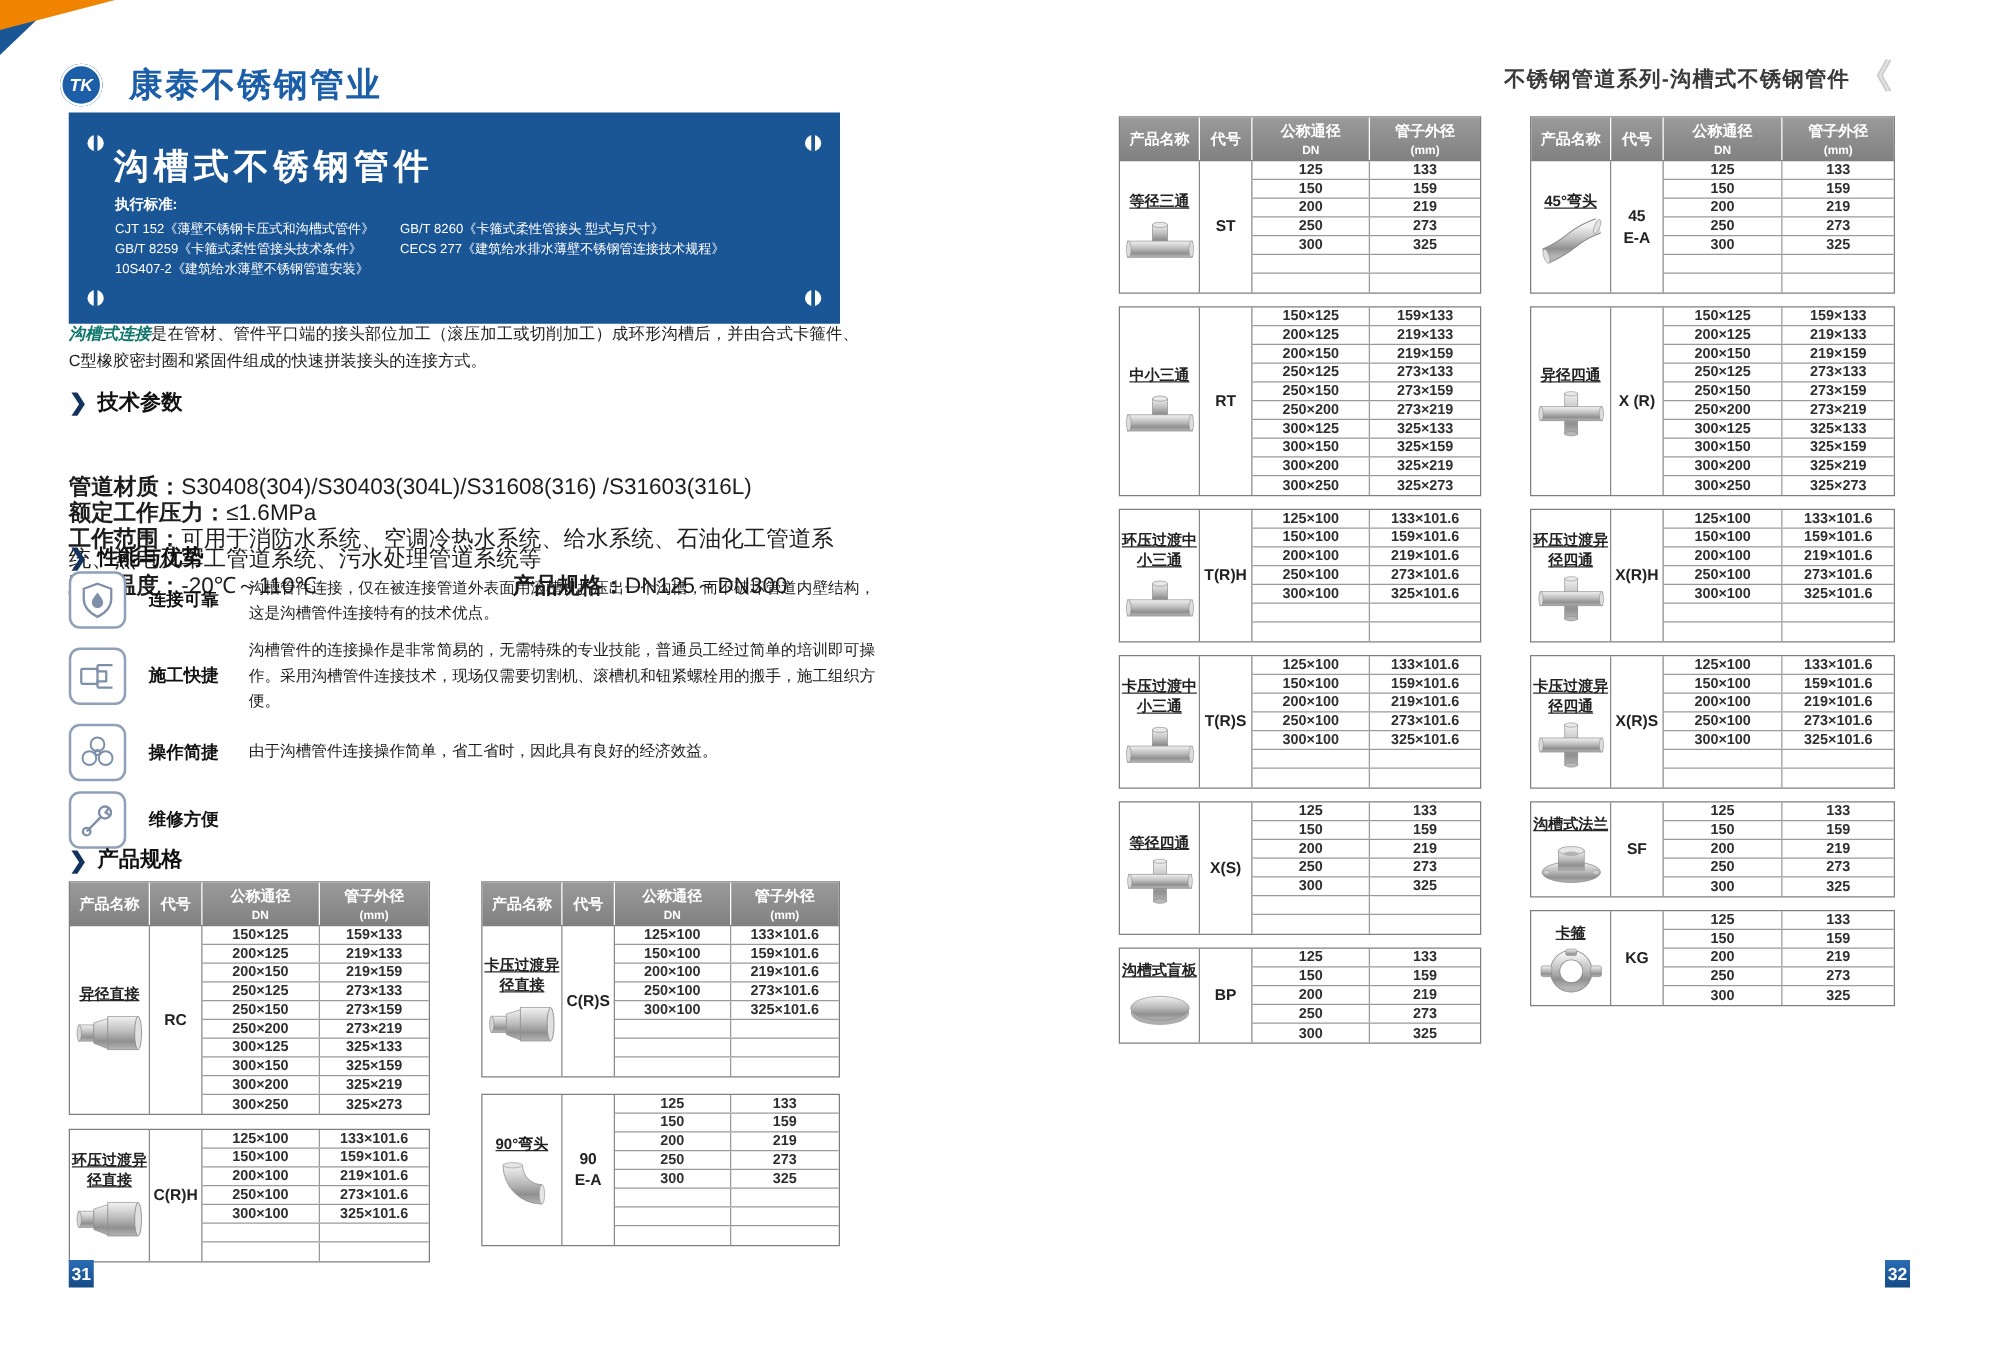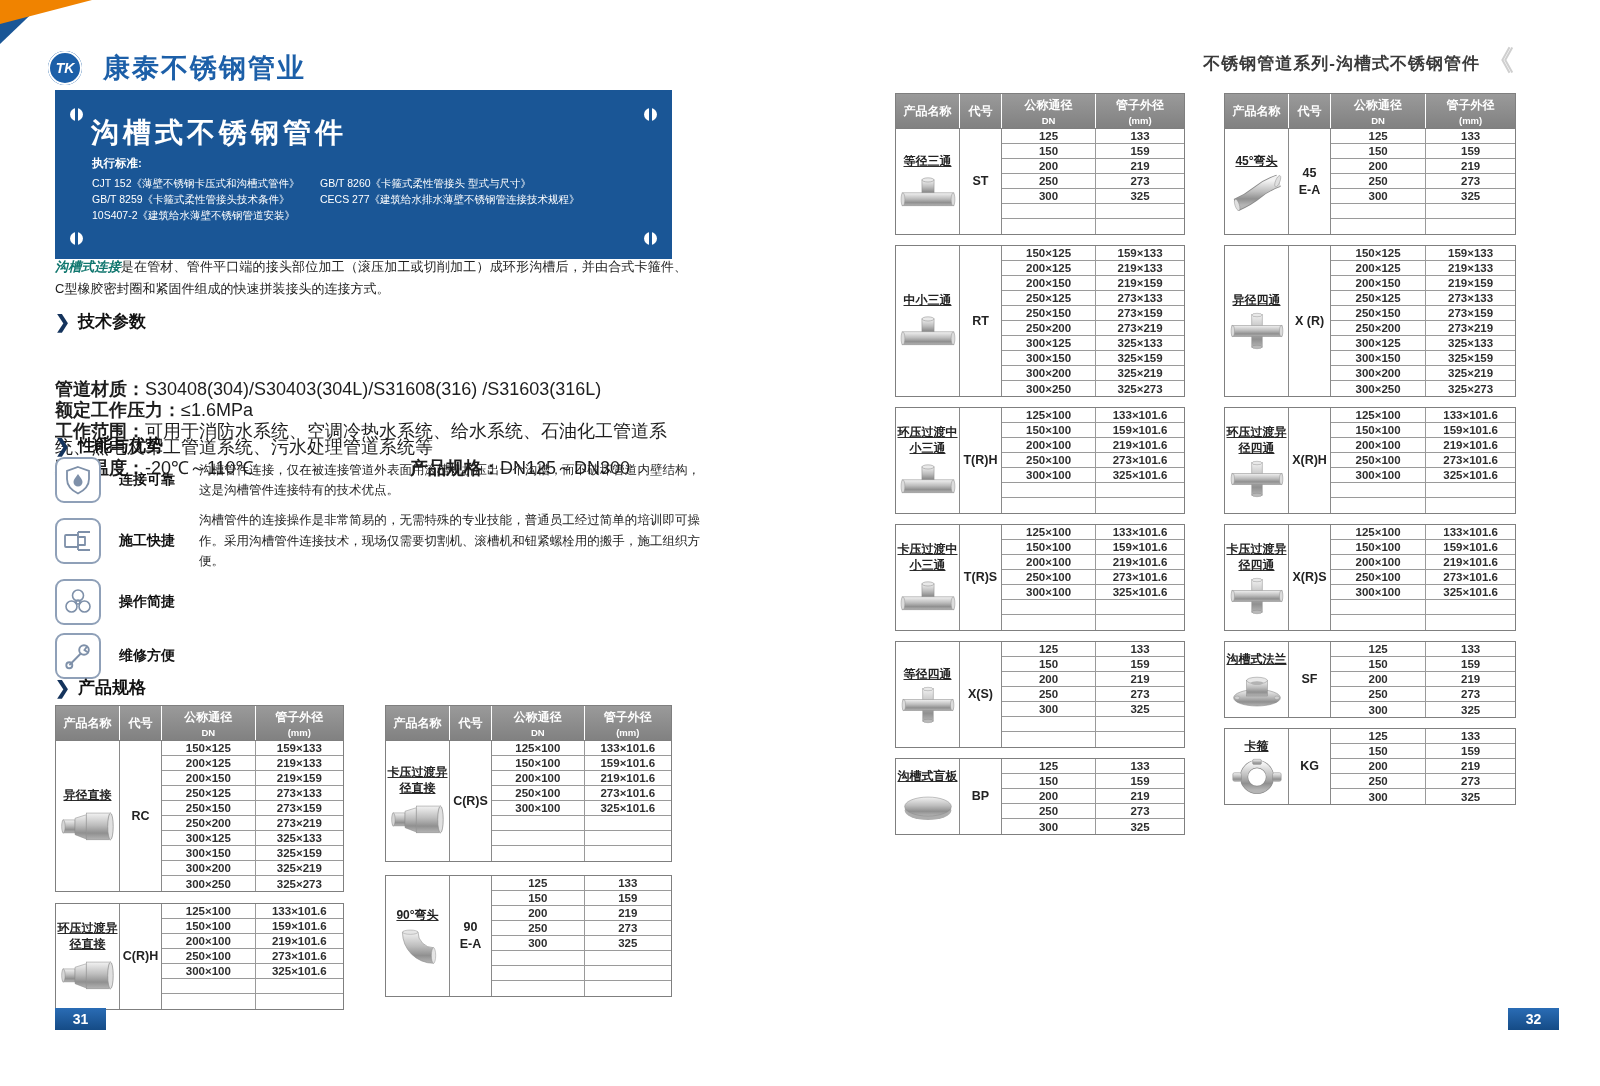--- a/index.html
+++ b/index.html
@@ -88,21 +88,21 @@
   .trow:last-child { border-bottom:none; }
   .trow .cdn { flex:1.06; border-right:1px solid #9a9a9a; display:flex; align-items:center; justify-content:center; font-weight:600; }
   .trow .cod { flex:1; display:flex; align-items:center; justify-content:center; font-weight:600; }
 
   
   .rp-header { position:absolute; left:1000px; top:52px; width:480px; text-align:right;
                font-size:17px; font-weight:bold; color:#3a3a3a; letter-spacing:1px; }
   .rp-chev { position:absolute; left:1486px; top:42px; font-size:28px; color:#cfcfcf; font-weight:bold; }
 
   
-  .pageno { position:absolute; width:51px; height:22px; background:linear-gradient(#2a6cb5,#154b86); color:#fff;
+  .pageno { position:absolute; width:20px; height:22px; background:linear-gradient(#2a6cb5,#154b86); color:#fff;
             font-weight:bold; font-size:14px; display:flex; align-items:center; justify-content:center; }
   #p31 { left:55px; top:1008px; }
   #p32 { left:1508px; top:1008px; }
 </style>
 </head>
 <body>
 
 <svg width="0" height="0" style="position:absolute">
   <defs>
     <linearGradient id="metal" x1="0" y1="0" x2="0" y2="1">
@@ -202,20 +202,21 @@
           <svg viewBox="0 0 34 34">
             <g fill="none" stroke="#7e90a9" stroke-width="1.6">
               <circle cx="17" cy="10.5" r="5.5"></circle>
               <circle cx="10.5" cy="21.5" r="5.5"></circle>
               <circle cx="23.5" cy="21.5" r="5.5"></circle>
               <circle cx="17" cy="17" r="2"></circle>
             </g>
           </svg>
         </div>
         <div class="ftitle">操作简捷</div>
+        <div class="ftext">由于沟槽管件连接操作简单，省工省时，因此具有良好的经济效益。</div>
       </div>
       <div class="feat">
         <div class="fico">
           <svg viewBox="0 0 34 34">
             <g fill="none" stroke="#7e90a9" stroke-width="1.9" stroke-linecap="round">
               <circle cx="23" cy="11" r="4.8"></circle>
               <path d="M26 7.5 l-2.5 3.5 3.5 2.5"></path>
               <path d="M19.8 14.5 L9 25.5"></path>
               <circle cx="8.3" cy="26.3" r="3"></circle>
             </g>

